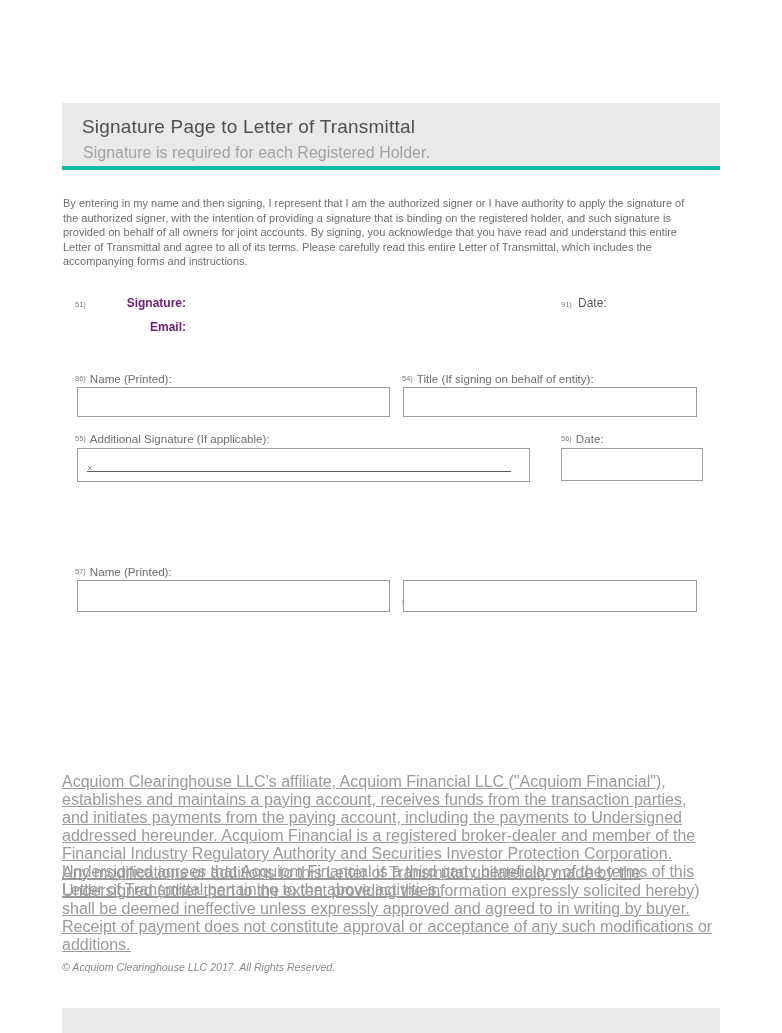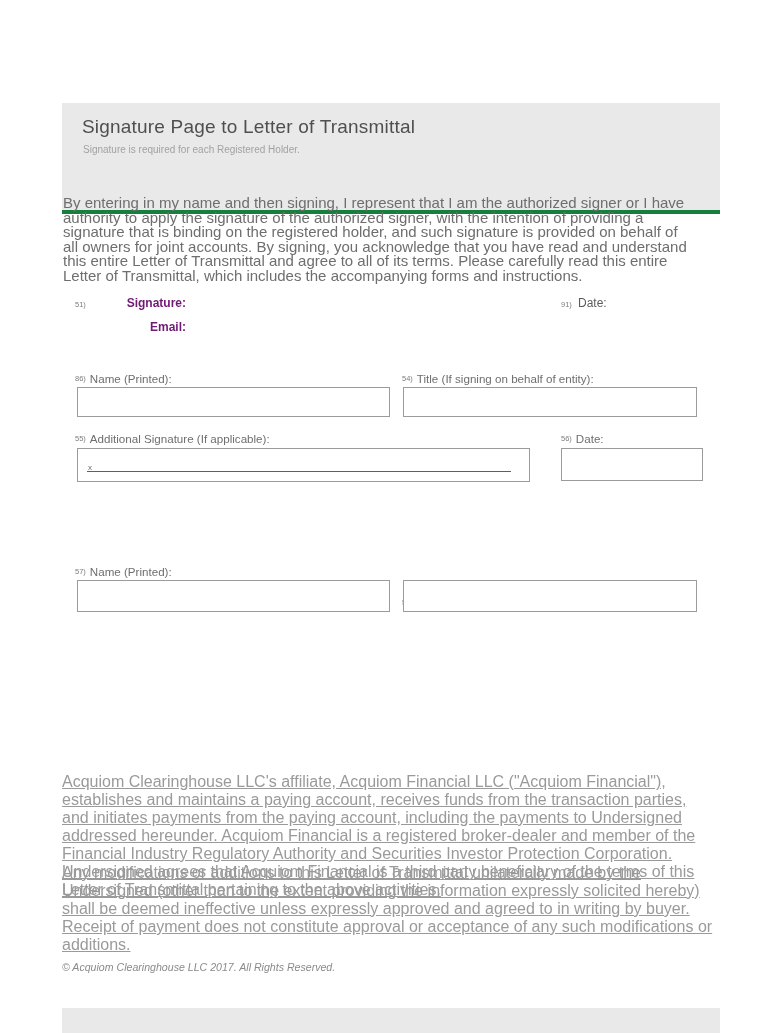--- a/index.html
+++ b/index.html
@@ -2,34 +2,34 @@
 <html><head>
 <meta charset="utf-8">
 <style>
   * { margin:0; padding:0; box-sizing:border-box; }
   html,body { background:#ffffff; }
   body {
     width:782px; height:1033px; position:relative; overflow:hidden;
     font-family:"Liberation Sans", sans-serif; color:#6e6e6e;
   }
   .header {
-    position:absolute; left:62px; top:103px; width:658px; height:111px;
-    background:#e9e9e9; border-bottom:4px solid #15803d;
+    position:absolute; left:62px; top:103px; width:658px; height:67px;
+    background:#e9e9e9; border-bottom:4px solid #14b8a6;
   }
   .header-title {
     position:absolute; left:20px; top:13px;
     font-size:19px; color:#4f4f4f; letter-spacing:.2px; font-weight:normal;
   }
   .header-subtitle {
     position:absolute; left:21px; top:41px;
-    font-size:10px; color:#a2a2a2;
+    font-size:16px; color:#a2a2a2;
   }
   .intro {
     position:absolute; left:63px; top:196px; width:630px;
-    font-size:15px; line-height:14.6px; color:#6e6e6e;
+    font-size:11px; line-height:14.6px; color:#6e6e6e;
   }
   .num {
     font-size:7.5px; color:#7c7c7c; vertical-align:top; position:relative; top:2px;
     margin-right:4px;
   }
   .sig-label-row { position:absolute; left:75px; top:296px; }
   .sig-label-row .num { position:absolute; left:0; top:4px; }
   .bold-label { font-size:12px; font-weight:bold; color:#701a75; }
   .sig-label { position:absolute; left:27px; top:0; width:84px; text-align:right; }
   .email-label { position:absolute; left:27px; top:24px; width:84px; text-align:right; }

